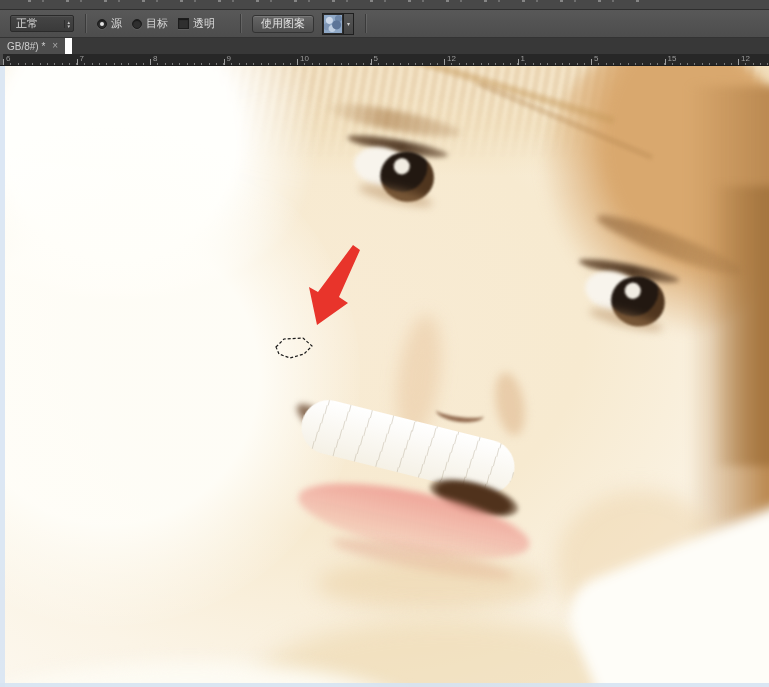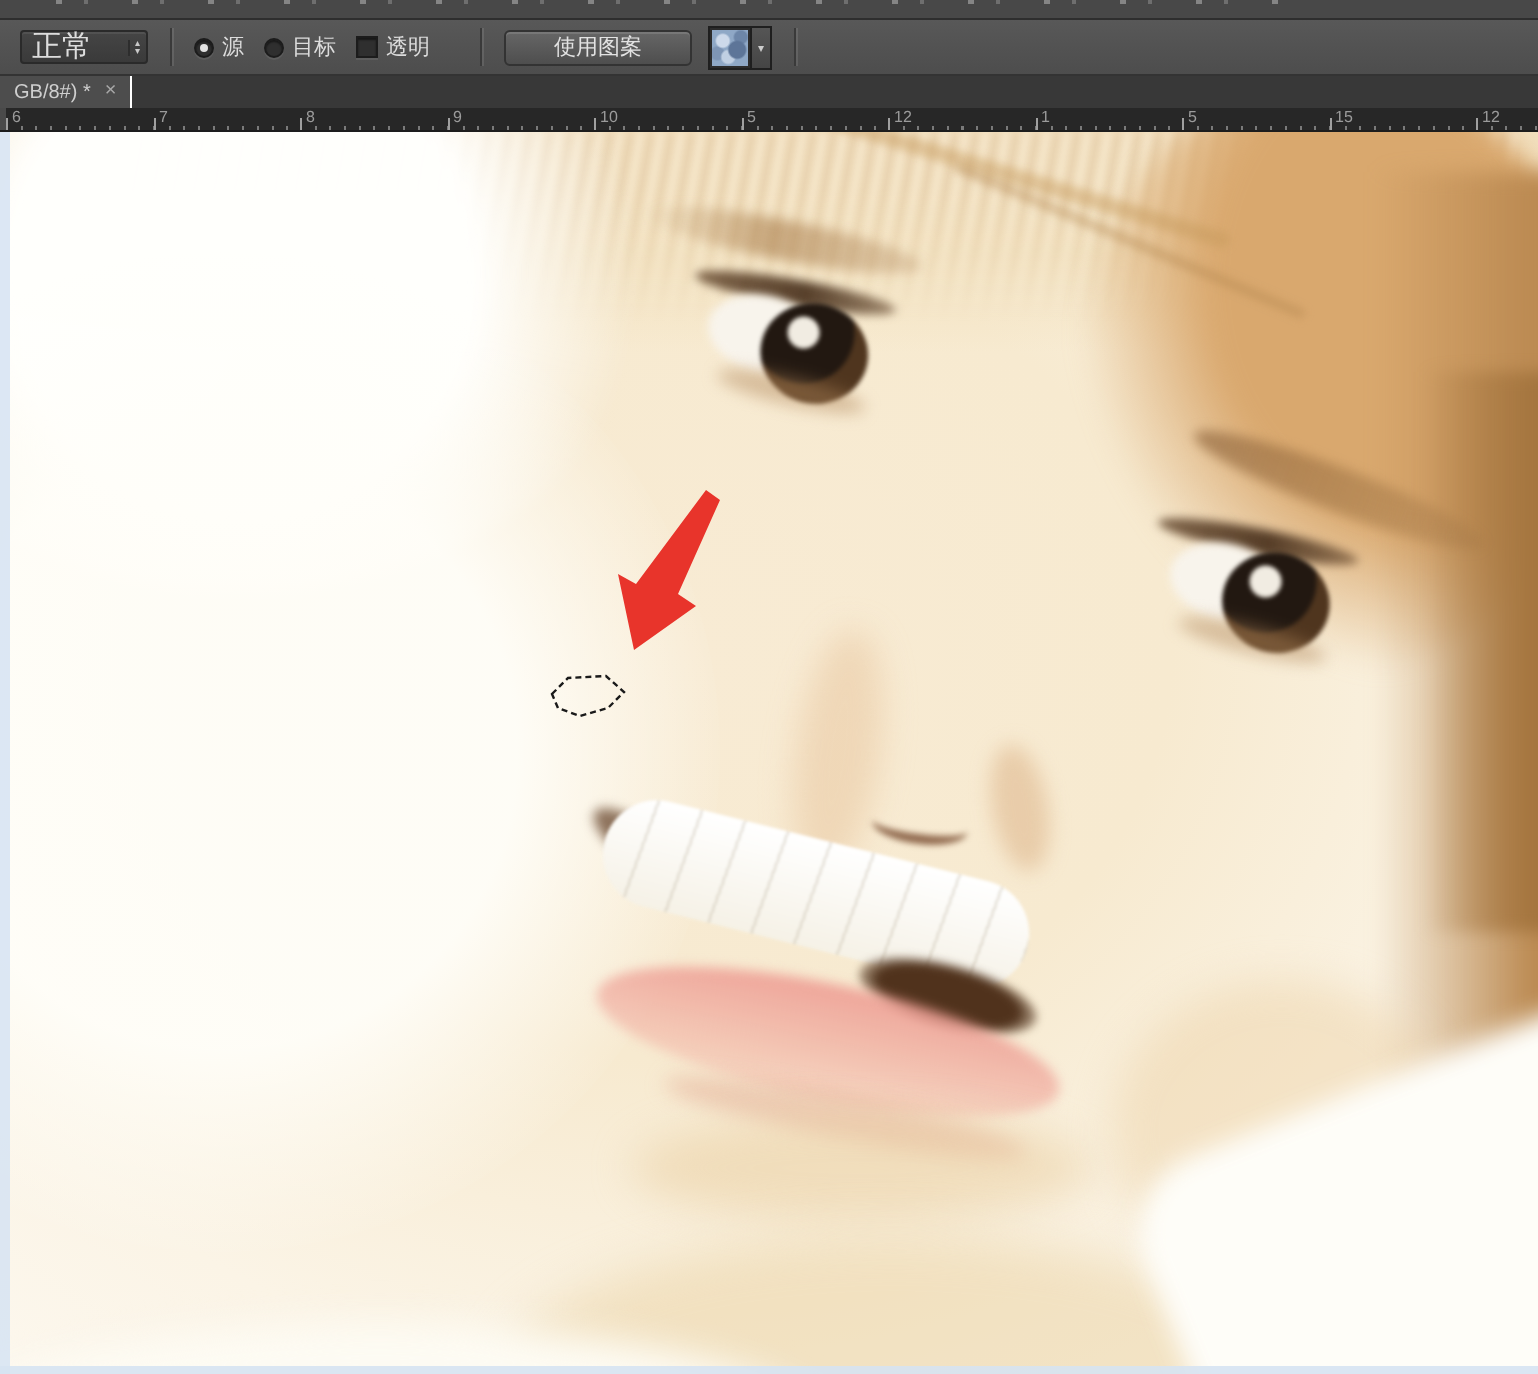--- a/index.html
+++ b/index.html
@@ -15,57 +15,57 @@
 
   
   .options-bar { position:absolute; left:0; top:10px; width:769px; height:28px;
                  background:linear-gradient(180deg,#585858,#4d4d4d);
                  border-bottom:1px solid #333;
                  display:flex; align-items:center; padding-left:10px;
                  color:#dcdcdc; font-size:11px; }
   .dropdown { width:64px; height:17px; background:linear-gradient(180deg,#454545,#3a3a3a);
               border:1px solid #2a2a2a; border-radius:2px; display:flex; align-items:center;
               padding:0 3px 0 5px; box-shadow:inset 0 1px 0 rgba(255,255,255,.07); cursor:default; }
-  .dropdown .dd-label { flex:1; font-size:15px; color:#ddd; white-space:nowrap; overflow:hidden; }
+  .dropdown .dd-label { flex:1; font-size:11px; color:#ddd; white-space:nowrap; overflow:hidden; }
   .updown { display:flex; flex-direction:column; align-items:center; font-size:5px;
             line-height:4px; color:#c9c9c9; padding-left:2px; border-left:1px solid #2d2d2d; }
   .sep { width:1px; height:19px; background:#3a3a3a; margin:0 11px;
          box-shadow:1px 0 0 rgba(255,255,255,.10); }
   .radio-group { display:flex; align-items:center; margin-right:10px; }
   .radio-circle { width:10px; height:10px; border-radius:50%; background:#2f2f2f;
                   border:1px solid #1c1c1c; box-shadow:inset 0 1px 1px rgba(0,0,0,.5),0 1px 0 rgba(255,255,255,.08);
                   display:flex; align-items:center; justify-content:center; margin-right:4px; }
   .radio-dot { width:4px; height:4px; border-radius:50%; background:transparent; }
   .radio-circle.on .radio-dot { background:#e2e2e2; }
   .checkbox-group { display:flex; align-items:center; margin-right:14px; }
   .checkbox-box { width:11px; height:11px; background:#2f2f2f; border:1px solid #1c1c1c;
                   box-shadow:inset 0 1px 1px rgba(0,0,0,.5),0 1px 0 rgba(255,255,255,.08);
                   margin-right:4px; }
-  .ps-button { height:18px; padding:0 24px; border-radius:3px;
+  .ps-button { height:18px; padding:0 8px; border-radius:3px;
                background:linear-gradient(180deg,#666,#4e4e4e);
                border:1px solid #333; color:#e2e2e2; font-size:11px;
                box-shadow:inset 0 1px 0 rgba(255,255,255,.12); display:flex; align-items:center; }
   .swatch-wrap { display:flex; margin-left:8px; }
   .swatch { width:22px; height:22px; background:#2c2c2c; border:1px solid #1f1f1f; padding:1px; }
   .swatch-img { width:18px; height:18px;
       background:
         radial-gradient(circle at 30% 30%, #cdd9ea 0 3px, transparent 4px),
         radial-gradient(circle at 70% 55%, #5d7598 0 4px, transparent 5px),
         radial-gradient(circle at 45% 75%, #c0cfe2 0 3px, transparent 4px),
         radial-gradient(circle at 80% 20%, #6d86a8 0 3px, transparent 4px),
         radial-gradient(circle at 15% 65%, #7e95b5 0 3px, transparent 4px),
         #8fa8c6; }
   .swatch-arrow { width:10px; height:22px; background:linear-gradient(180deg,#555,#454545);
                   border:1px solid #1f1f1f; border-left:none; color:#ccc; font-size:6px;
                   display:flex; align-items:center; justify-content:center; }
 
   
   .tab-bar { position:absolute; left:0; top:38px; width:769px; height:16px; background:#383838;
              display:flex; }
-  .doc-tab { height:16px; background:#4d4d4d; border-right:1px solid #ffffff;
+  .doc-tab { height:16px; background:#4d4d4d; border-right:7px solid #ffffff;
              display:flex; align-items:center; padding:0 7px; color:#cfcfcf; font-size:10px;
              white-space:nowrap; }
   .tab-close { margin-left:7px; color:#a8a8a8; font-size:10px; line-height:10px; }
 
   
   .ruler { position:absolute; left:0; top:54px; width:769px; height:12px; background:#272727;
            display:flex; overflow:hidden; border-bottom:1px solid #1d1d1d; }
   .ruler-edge { flex:none; width:3px; height:12px; background:#4a4a4a; }
   .ruler-cell { flex:none; height:12px; position:relative; color:#9b9b9b; font-size:8px;
                 background-image:repeating-linear-gradient(to right,

